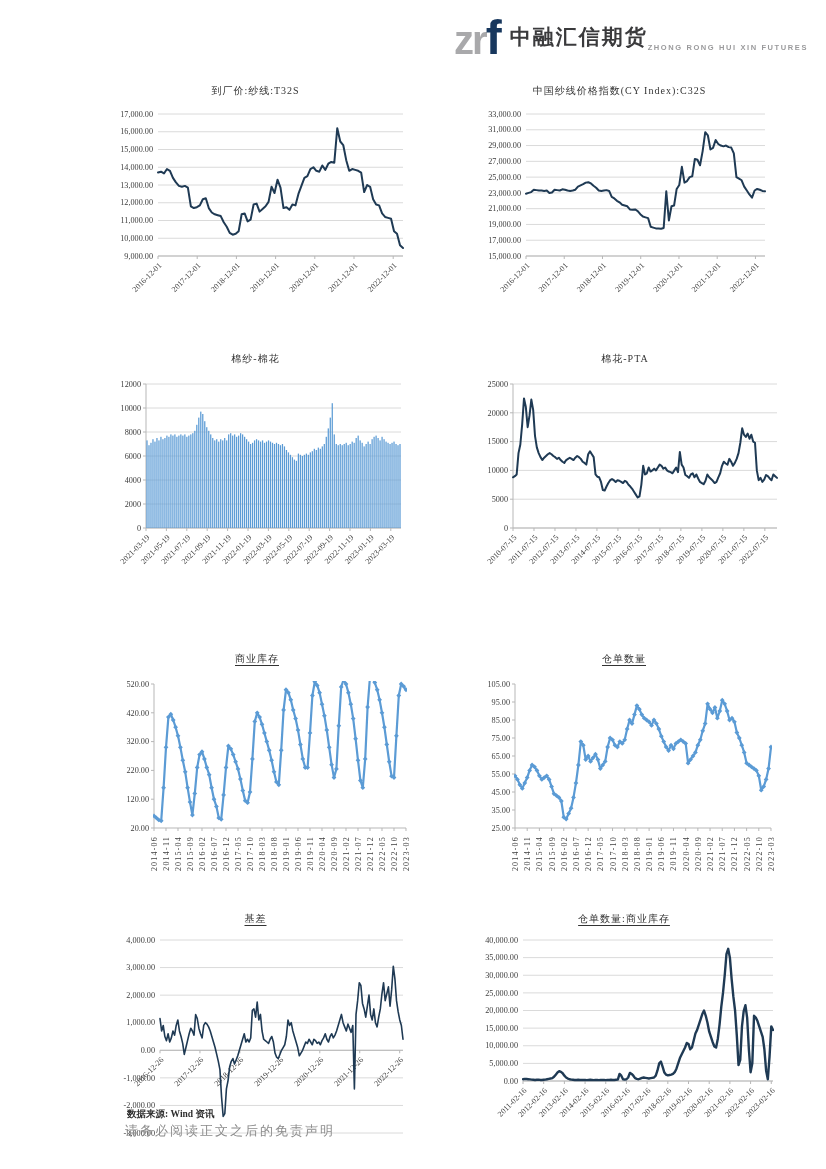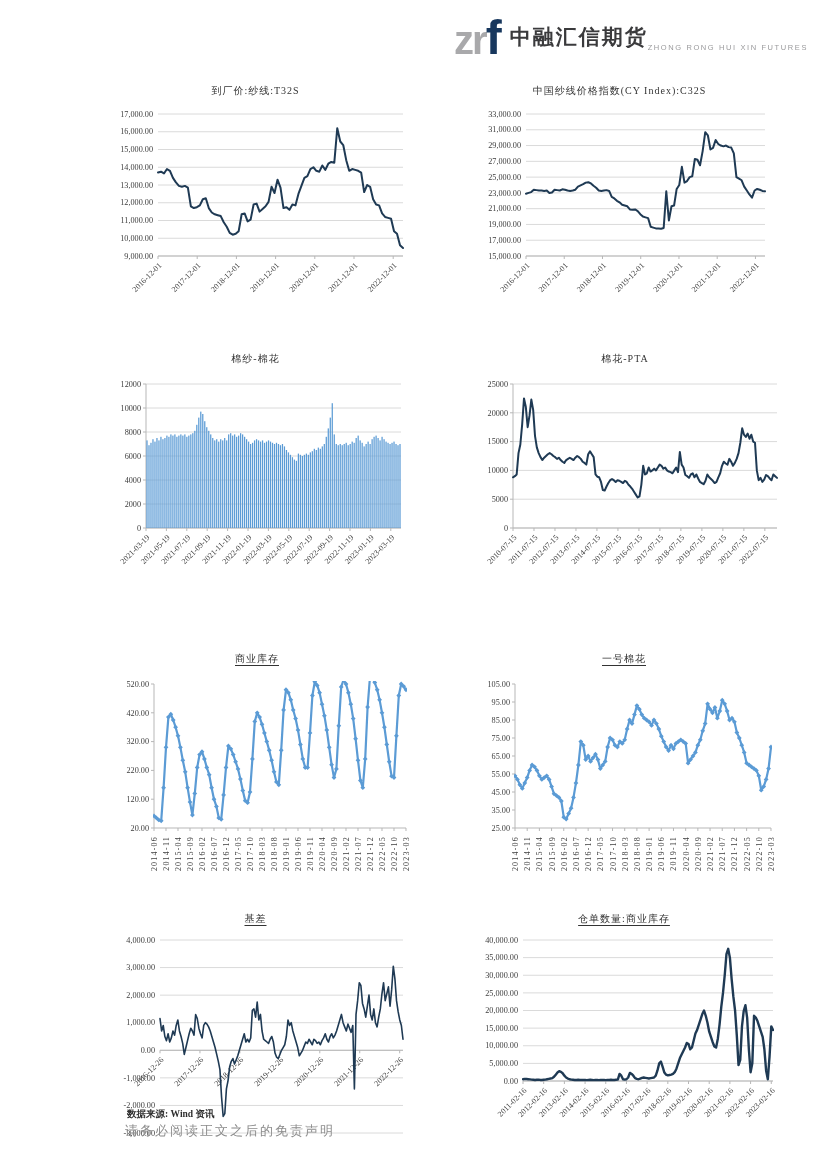--- a/index.html
+++ b/index.html
@@ -7,21 +7,21 @@
         font-family:"Liberation Serif","DejaVu Serif",serif;}
   
   .logo{position:absolute;top:14px;right:18px;display:flex;align-items:center;gap:10px;}
   .logo-mark{font-family:"Liberation Sans","DejaVu Sans",sans-serif;font-weight:800;
              letter-spacing:-2px;line-height:1;}
   .logo-zr{font-size:40px;color:#a9a9ab;}
   .logo-f{font-size:48px;color:#17375d;}
   .logo-text{display:flex;flex-direction:row;justify-content:center;}
   .logo-cn{font-size:21px;font-weight:bold;color:#3a3a3c;letter-spacing:2px;line-height:1.2;}
   .logo-en{font-family:"Liberation Sans","DejaVu Sans",sans-serif;font-size:7.5px;color:#9a9a9c;
-           letter-spacing:1.6px;margin-top:18px;}
+           letter-spacing:1.6px;margin-top:18px;font-weight:bold;}
   
   figure.chart{position:absolute;margin:0;padding:0;}
   figure.chart figcaption{height:20px;text-align:center;font-size:10px;color:#333;
         letter-spacing:1px;white-space:nowrap;}
   figure.chart figcaption.u{text-decoration:underline;text-underline-offset:3px;margin-top:40px;}
   figure.chart svg{display:block;}
   
   .footer-source{position:absolute;left:127px;top:1108px;font-size:9.5px;font-weight:bold;color:#2f2f2f;}
   .footer-disclaimer{position:absolute;left:125px;top:1122px;font-size:13px;color:#8c8c8c;letter-spacing:2px;}
 </style>
@@ -551,21 +551,21 @@
           <path d="M296,103.19999999999999 L298.4,105.6 L296,108 L293.6,105.6 Z" fill="#5b9bd5"></path>
           <path d="M298.4,61.440000000000005 L300.79999999999995,63.84 L298.4,66.24000000000001 L296,63.84 Z" fill="#5b9bd5"></path>
           <path d="M300.8,21.119999999999983 L303.2,23.519999999999982 L300.8,25.91999999999998 L298.40000000000003,23.519999999999982 Z" fill="#5b9bd5"></path>
           <path d="M303.2,9.6 L305.59999999999997,12 L303.2,14.4 L300.8,12 Z" fill="#5b9bd5"></path>
           <path d="M305.6,11.904000000000002 L308,14.304000000000002 L305.6,16.704 L303.20000000000005,14.304000000000002 Z" fill="#5b9bd5"></path>
           <path d="M308,15.35999999999999 L310.4,17.75999999999999 L308,20.15999999999999 L305.6,17.75999999999999 Z" fill="#5b9bd5"></path>
         </g>
       </svg>
   </figure>
   <figure class="chart" id="fig-5" style="left: 465px; top: 612px; width: 318px; height: 248px;">
-    <figcaption class="u">一号棉花</figcaption>
+    <figcaption class="u">仓单数量</figcaption>
     <svg id="svg-5" width="318" height="228" viewBox="0 0 318 228">
         <defs>
           <clipPath id="clip-5">
             <rect x="49" y="9" width="258" height="148"></rect>
           </clipPath>
         </defs>
         <text x="45" y="156" text-anchor="end" dy="0.33em" font-size="8.2px" fill="#404040">25.00</text>
         <line x1="47" y1="156" x2="50" y2="156" stroke="#b7b7b7" stroke-width="1"></line>
         <text x="45" y="138" text-anchor="end" dy="0.33em" font-size="8.2px" fill="#404040">35.00</text>
         <line x1="47" y1="138" x2="50" y2="138" stroke="#b7b7b7" stroke-width="1"></line>

